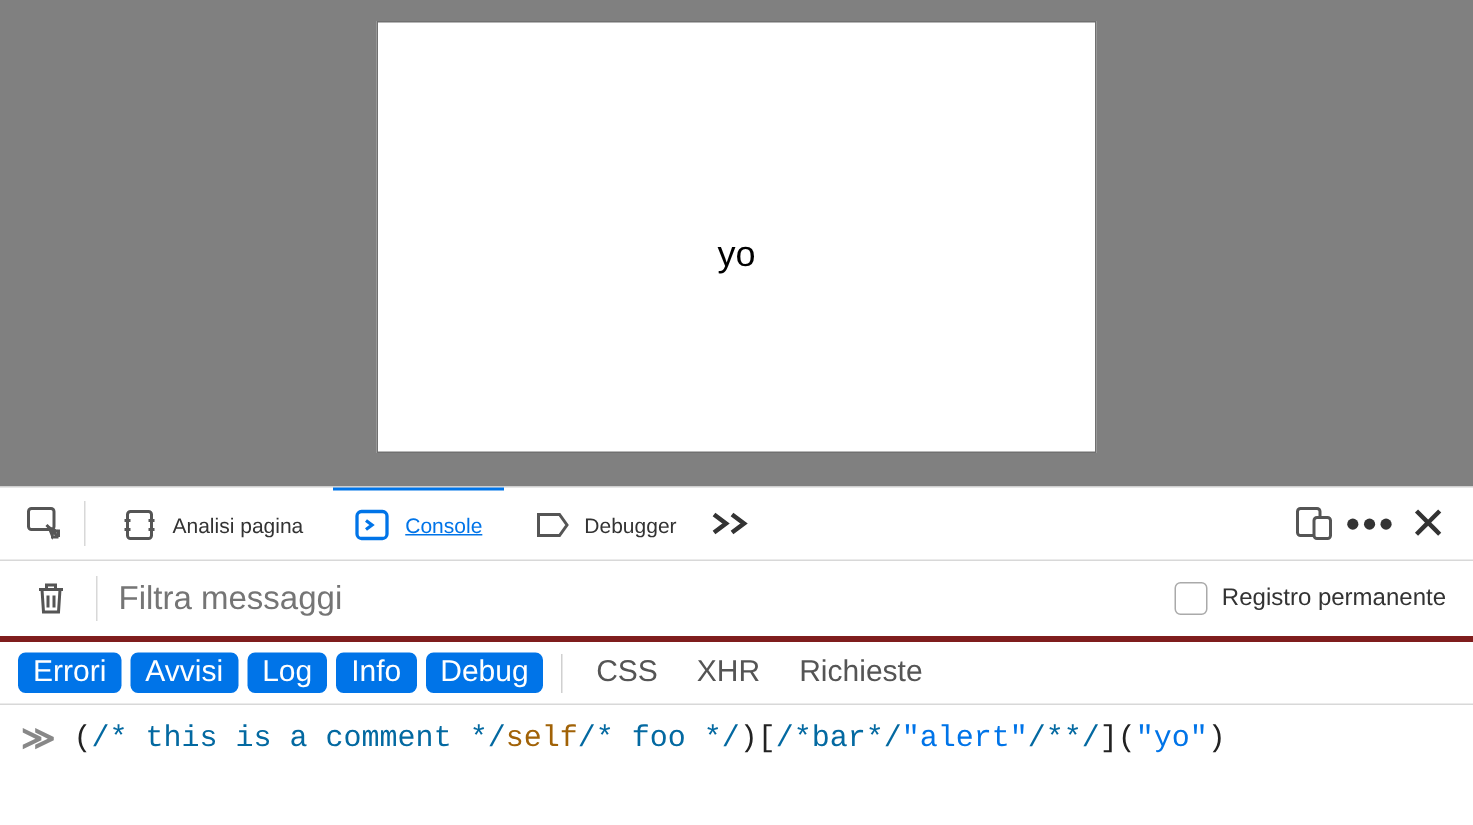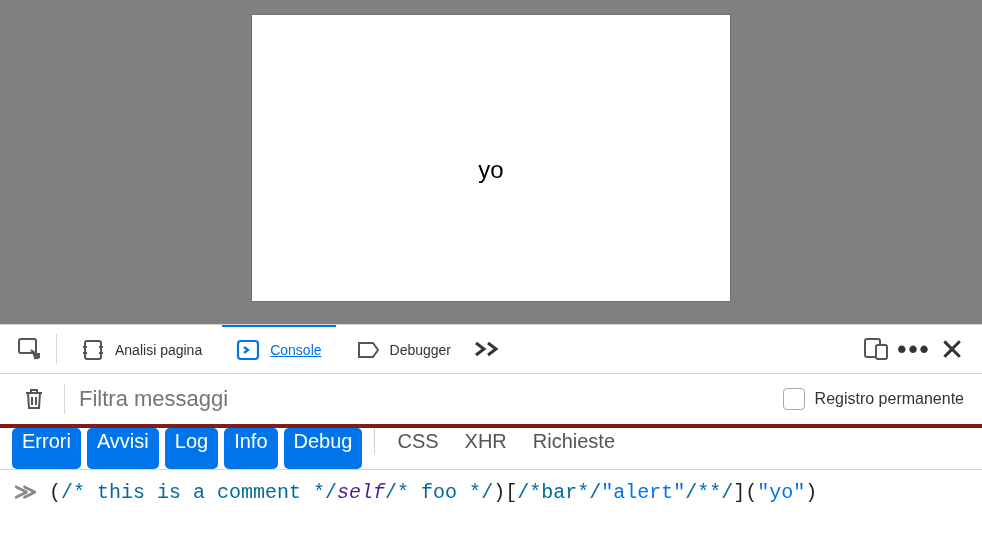--- a/index.html
+++ b/index.html
@@ -142,20 +142,21 @@
     }
     .persist-label {
       font-size: 16px;
       color: #333;
       text-align: center;
     }
     .pills-bar {
       height: 42px;
       border-bottom: 1px solid #d8d8d8;
       display: flex;
+      align-items: center;
       padding: 0 12px;
       gap: 6px;
     }
     .pill {
       padding: 2px 10px;
       border-radius: 5px;
       font-size: 20px;
       cursor: pointer;
     }
     .pill.on {
@@ -183,21 +184,21 @@
     }
     .prompt {
       color: #888;
       font-weight: bold;
       font-size: 22px;
     }
     .code-line {
       white-space: pre;
     }
     .c-comment { color: #0369a1; }
-    .c-keyword { color: #4c1d95; font-style: italic; }
+    .c-keyword { color: #a16207; }
     .c-string { color: #0074e8; }
     .c-plain { color: #222; }
   </style>
 </head>
 <body>
 
 <div class="viewport">
   <div class="alert-dialog">
     <div class="alert-body">yo</div>
   </div>

